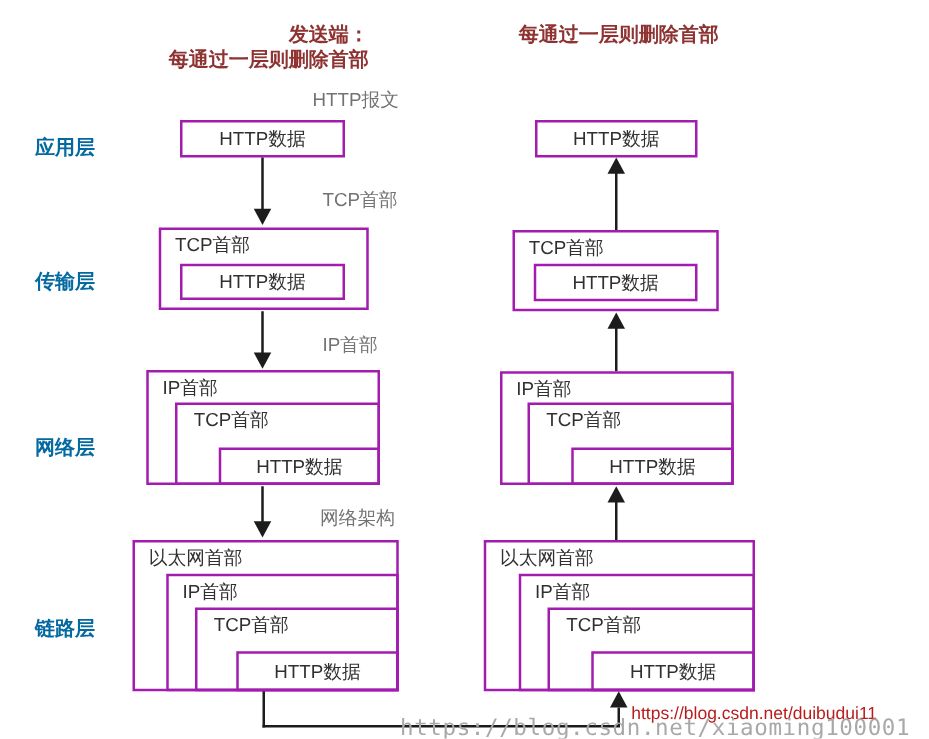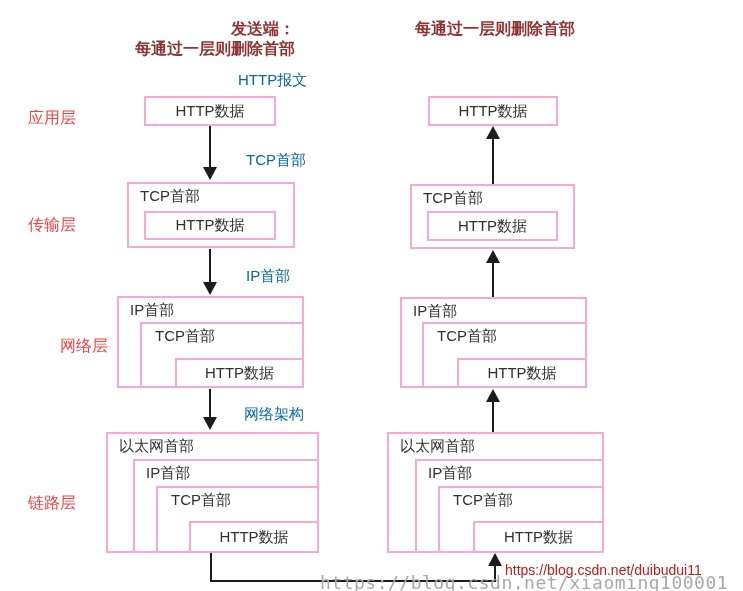--- a/index.html
+++ b/index.html
@@ -5,28 +5,28 @@
   html,body { margin:0; padding:0; background:#ffffff; }
   .stage {
     position:relative; width:743px; height:591px; background:#ffffff;
     overflow:hidden; font-family:"Liberation Sans", sans-serif;
   }
   .col-title {
     position:absolute; text-align:center; color:#8e3332;
     font-weight:bold; font-size:16px; line-height:20px; white-space:nowrap;
   }
   .layer-label {
-    position:absolute; left:28px; color:#ef4444;
-    font-weight:normal; font-size:16px; white-space:nowrap;
+    position:absolute; left:28px; color:#0369a1;
+    font-weight:bold; font-size:16px; white-space:nowrap;
   }
-  .box { position:absolute; box-sizing:border-box; border:2px solid #f9a8d4; background:transparent; }
+  .box { position:absolute; box-sizing:border-box; border:2px solid #a21caf; background:transparent; }
   .box.center { display:flex; align-items:center; justify-content:center; }
   .box-text { font-size:15px; color:#303030; white-space:nowrap; }
   .hdr { position:absolute; left:11px; top:3px; font-size:15px; color:#303030; white-space:nowrap; }
-  .arrow-label { position:absolute; font-size:15px; color:#0369a1; white-space:nowrap; }
+  .arrow-label { position:absolute; font-size:15px; color:#737373; white-space:nowrap;margin-left:12px; }
   .vline { position:absolute; width:2px; background:#1c1c1c; }
   .hline { position:absolute; height:2px; background:#1c1c1c; }
   .arrow-down {
     position:absolute; width:0; height:0;
     border-left:7px solid transparent; border-right:7px solid transparent;
     border-top:13px solid #1c1c1c;
   }
   .arrow-up {
     position:absolute; width:0; height:0;
     border-left:7px solid transparent; border-right:7px solid transparent;
@@ -46,21 +46,21 @@
   <div class="col-title" style="left:105px; top:19px; width:190px;text-align:right;">
     <div>发送端：</div>
     <div>每通过一层则删除首部</div>
   </div>
   <div class="col-title" style="left:400px; top:19px; width:190px;">
     <div>每通过一层则删除首部</div>
   </div>
 
   <div class="layer-label" style="top:108px;">应用层</div>
   <div class="layer-label" style="top:215px;">传输层</div>
-  <div class="layer-label" style="top:336px;margin-left:32px;">网络层</div>
+  <div class="layer-label" style="top:348px;">网络层</div>
   <div class="layer-label" style="top:493px;">链路层</div>
 
   <div class="arrow-label" style="left:238px; top:71px;">HTTP报文</div>
   <div class="box center" style="left:144px; top:96px; width:132px; height:30px;">
     <span class="box-text">HTTP数据</span>
   </div>
 
   <div class="vline" style="left:209px; top:126px; height:42px;"></div>
   <div class="arrow-down" style="left:203px; top:167px;"></div>
   <div class="arrow-label" style="left:246px; top:151px;">TCP首部</div>

